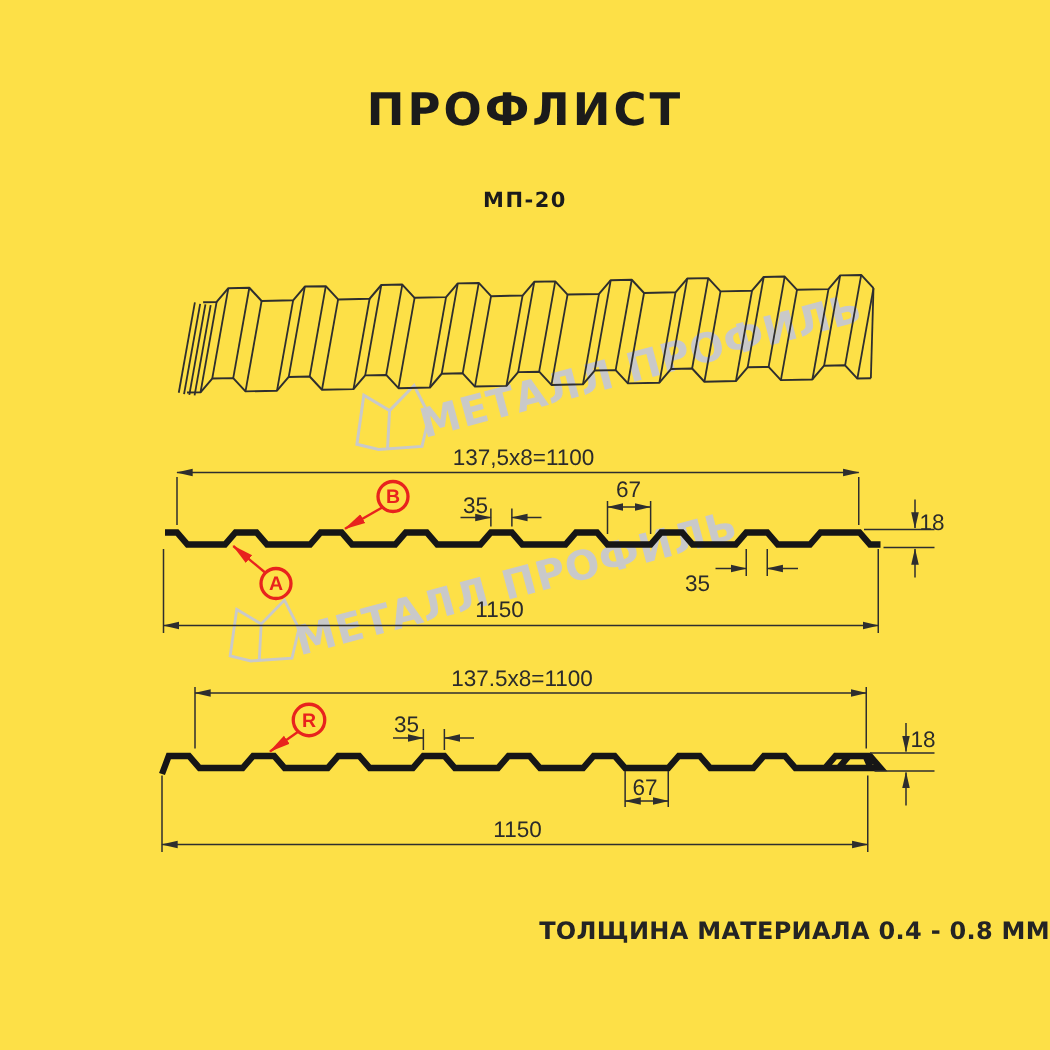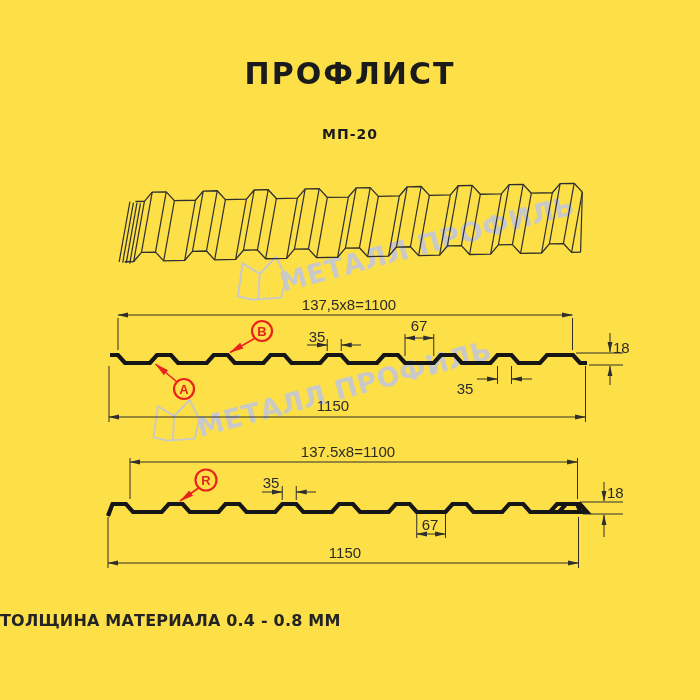--- a/index.html
+++ b/index.html
@@ -4,21 +4,21 @@
 <style>
   html,body{margin:0;padding:0;background:#ffffff;}
   .page{position:relative;width:700px;height:700px;background:#fde047;overflow:hidden;
         font-family:"Liberation Sans",sans-serif;}
   .title{position:absolute;left:0;right:0;top:56px;text-align:center;
          font-family:"DejaVu Sans",sans-serif;font-weight:bold;font-size:30px;
          letter-spacing:2px;color:#1b1b1b;}
   .subtitle{position:absolute;left:0;right:0;top:98px;text-align:center;
             font-family:"DejaVu Sans",sans-serif;font-weight:bold;font-size:14px;
             letter-spacing:1px;color:#1b1b1b;margin-top:28px;}
-  .footer-note{position:absolute;left:0;right:0;top:611px;text-align:left;
+  .footer-note{position:absolute;left:0;right:0;top:611px;text-align:right;
                font-family:"DejaVu Sans",sans-serif;font-weight:bold;font-size:16px;
                letter-spacing:0.2px;color:#242424;}
   svg{position:absolute;left:0;top:0;}
   .dim-text{font-family:"Liberation Sans",sans-serif;font-size:15px;fill:#2b2b2b;}
   .cir-text{font-family:"Liberation Sans",sans-serif;font-size:13px;font-weight:bold;fill:#e8231d;}
   .wm-text{font-family:"DejaVu Sans",sans-serif;font-size:27px;font-weight:bold;
            fill:#c9c9c9;letter-spacing:0.5px;}
 </style>
 </head>
 <body>

